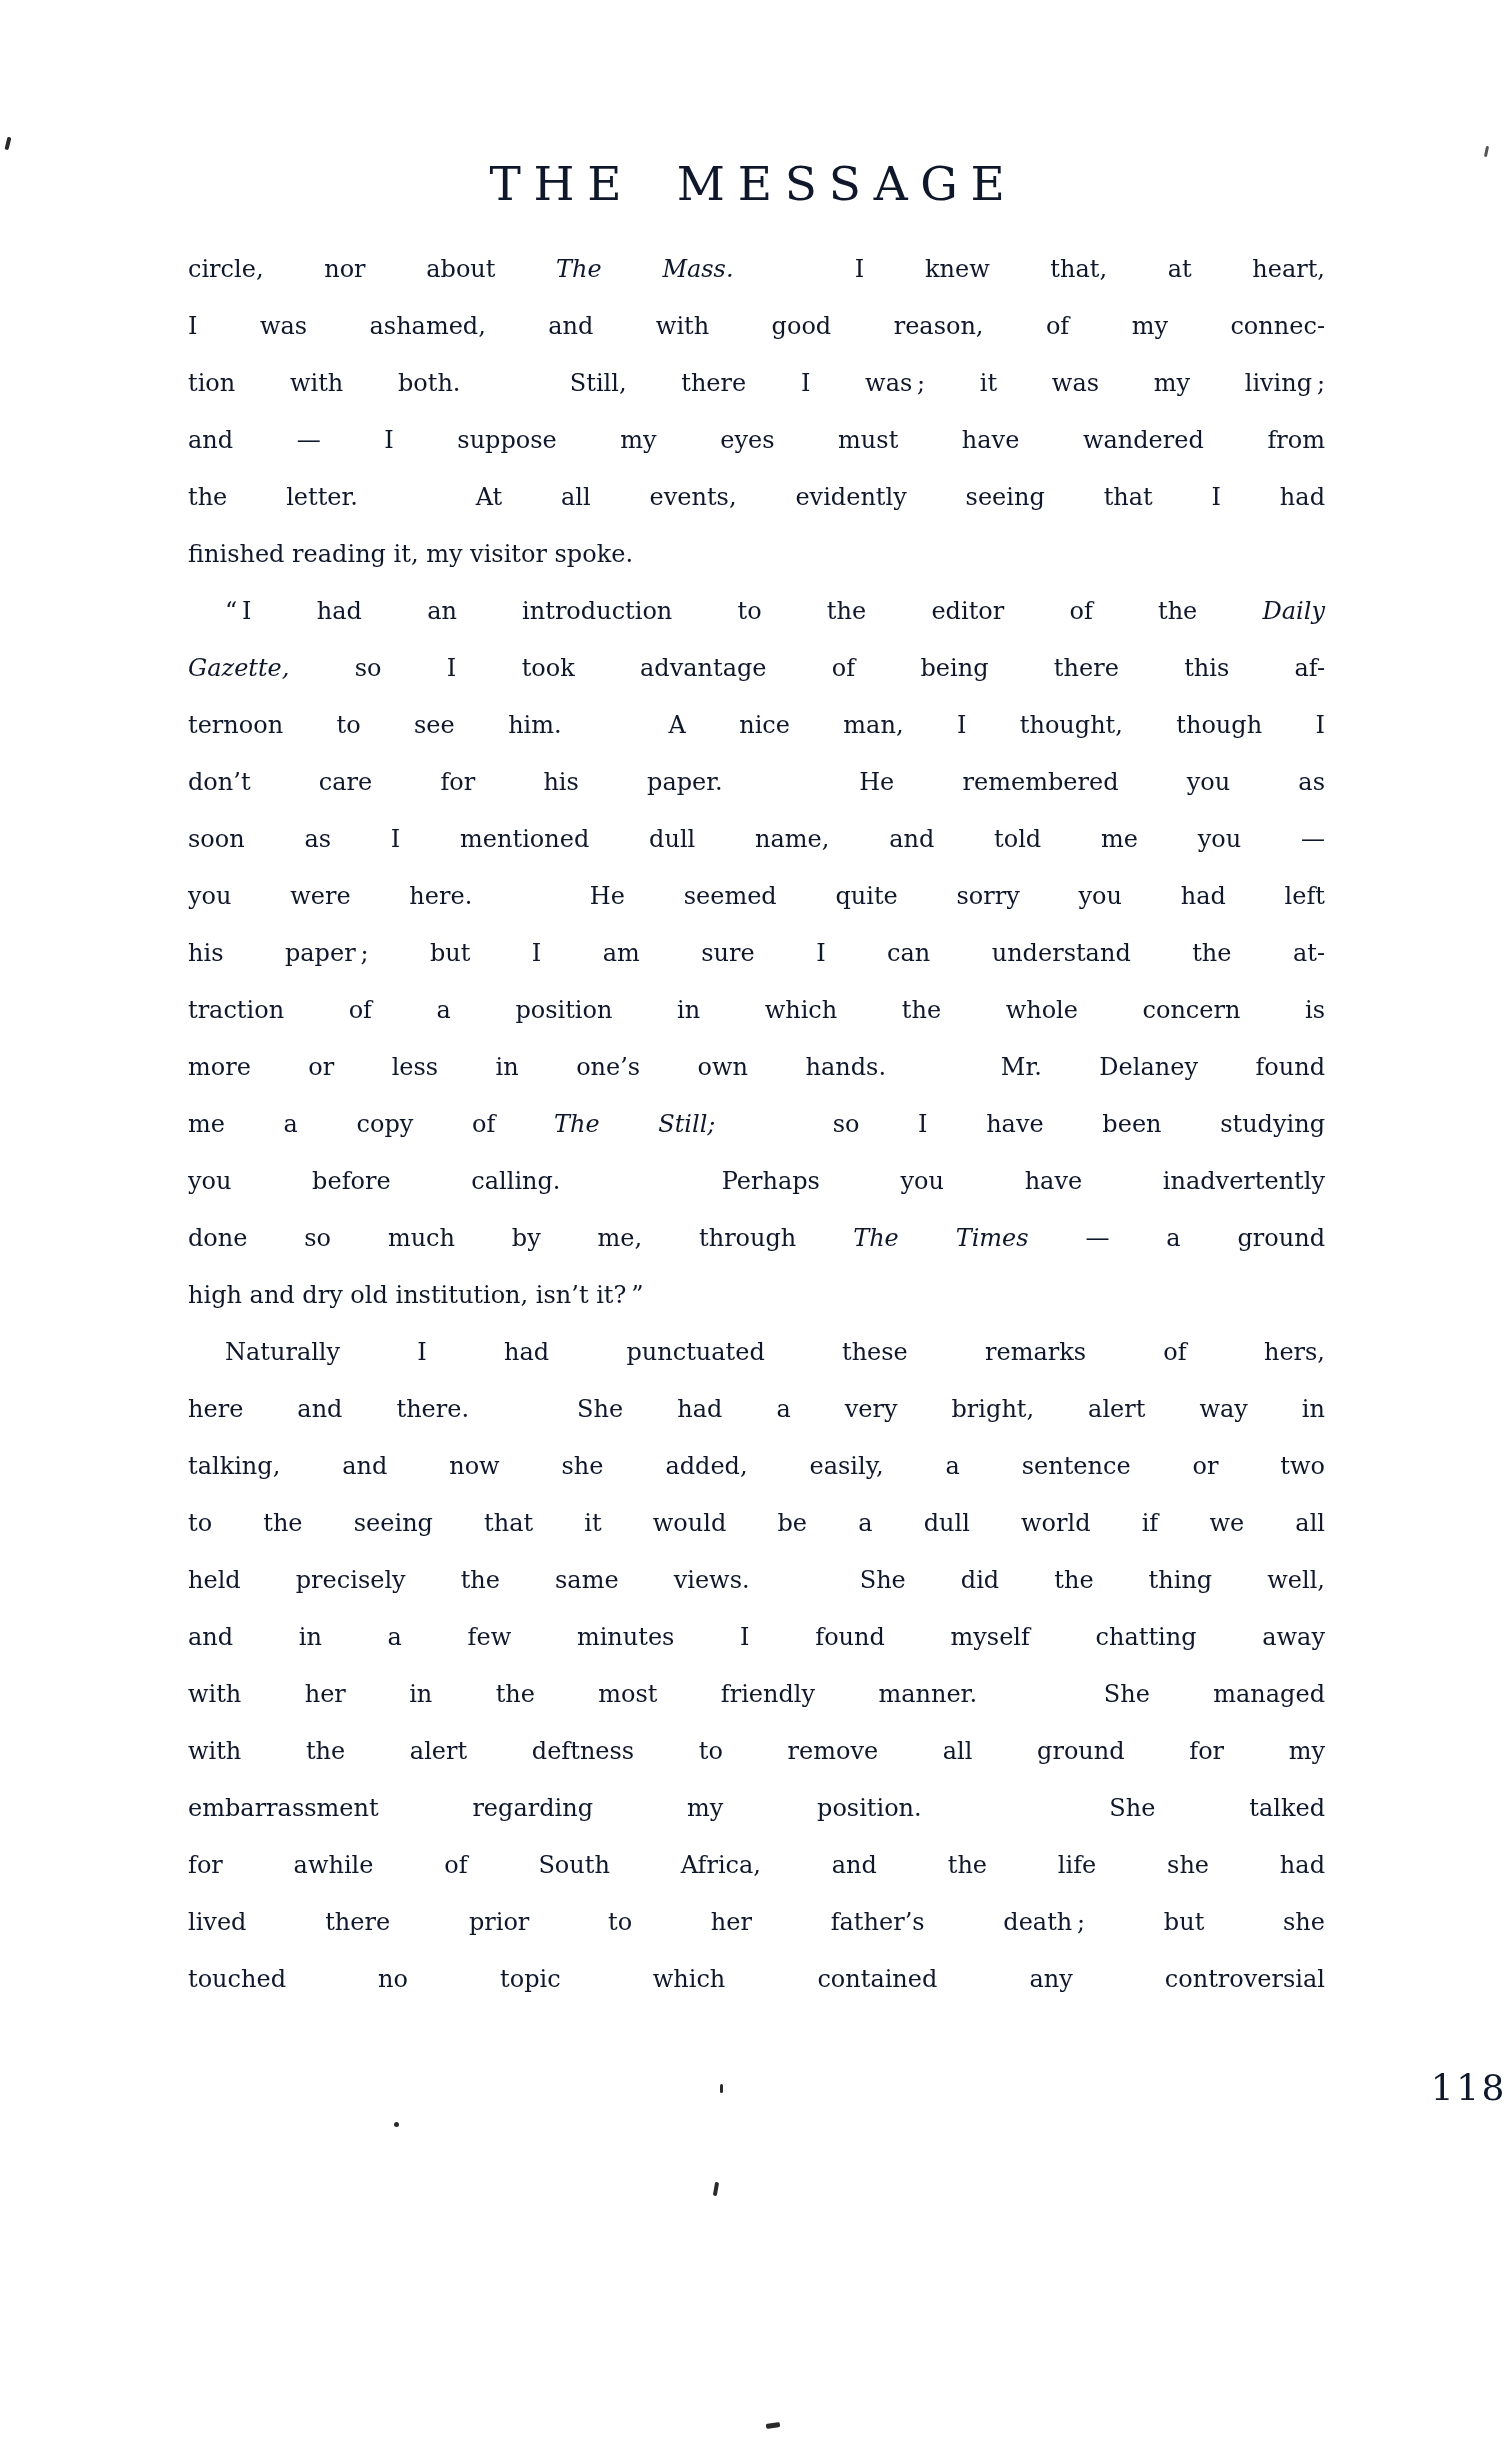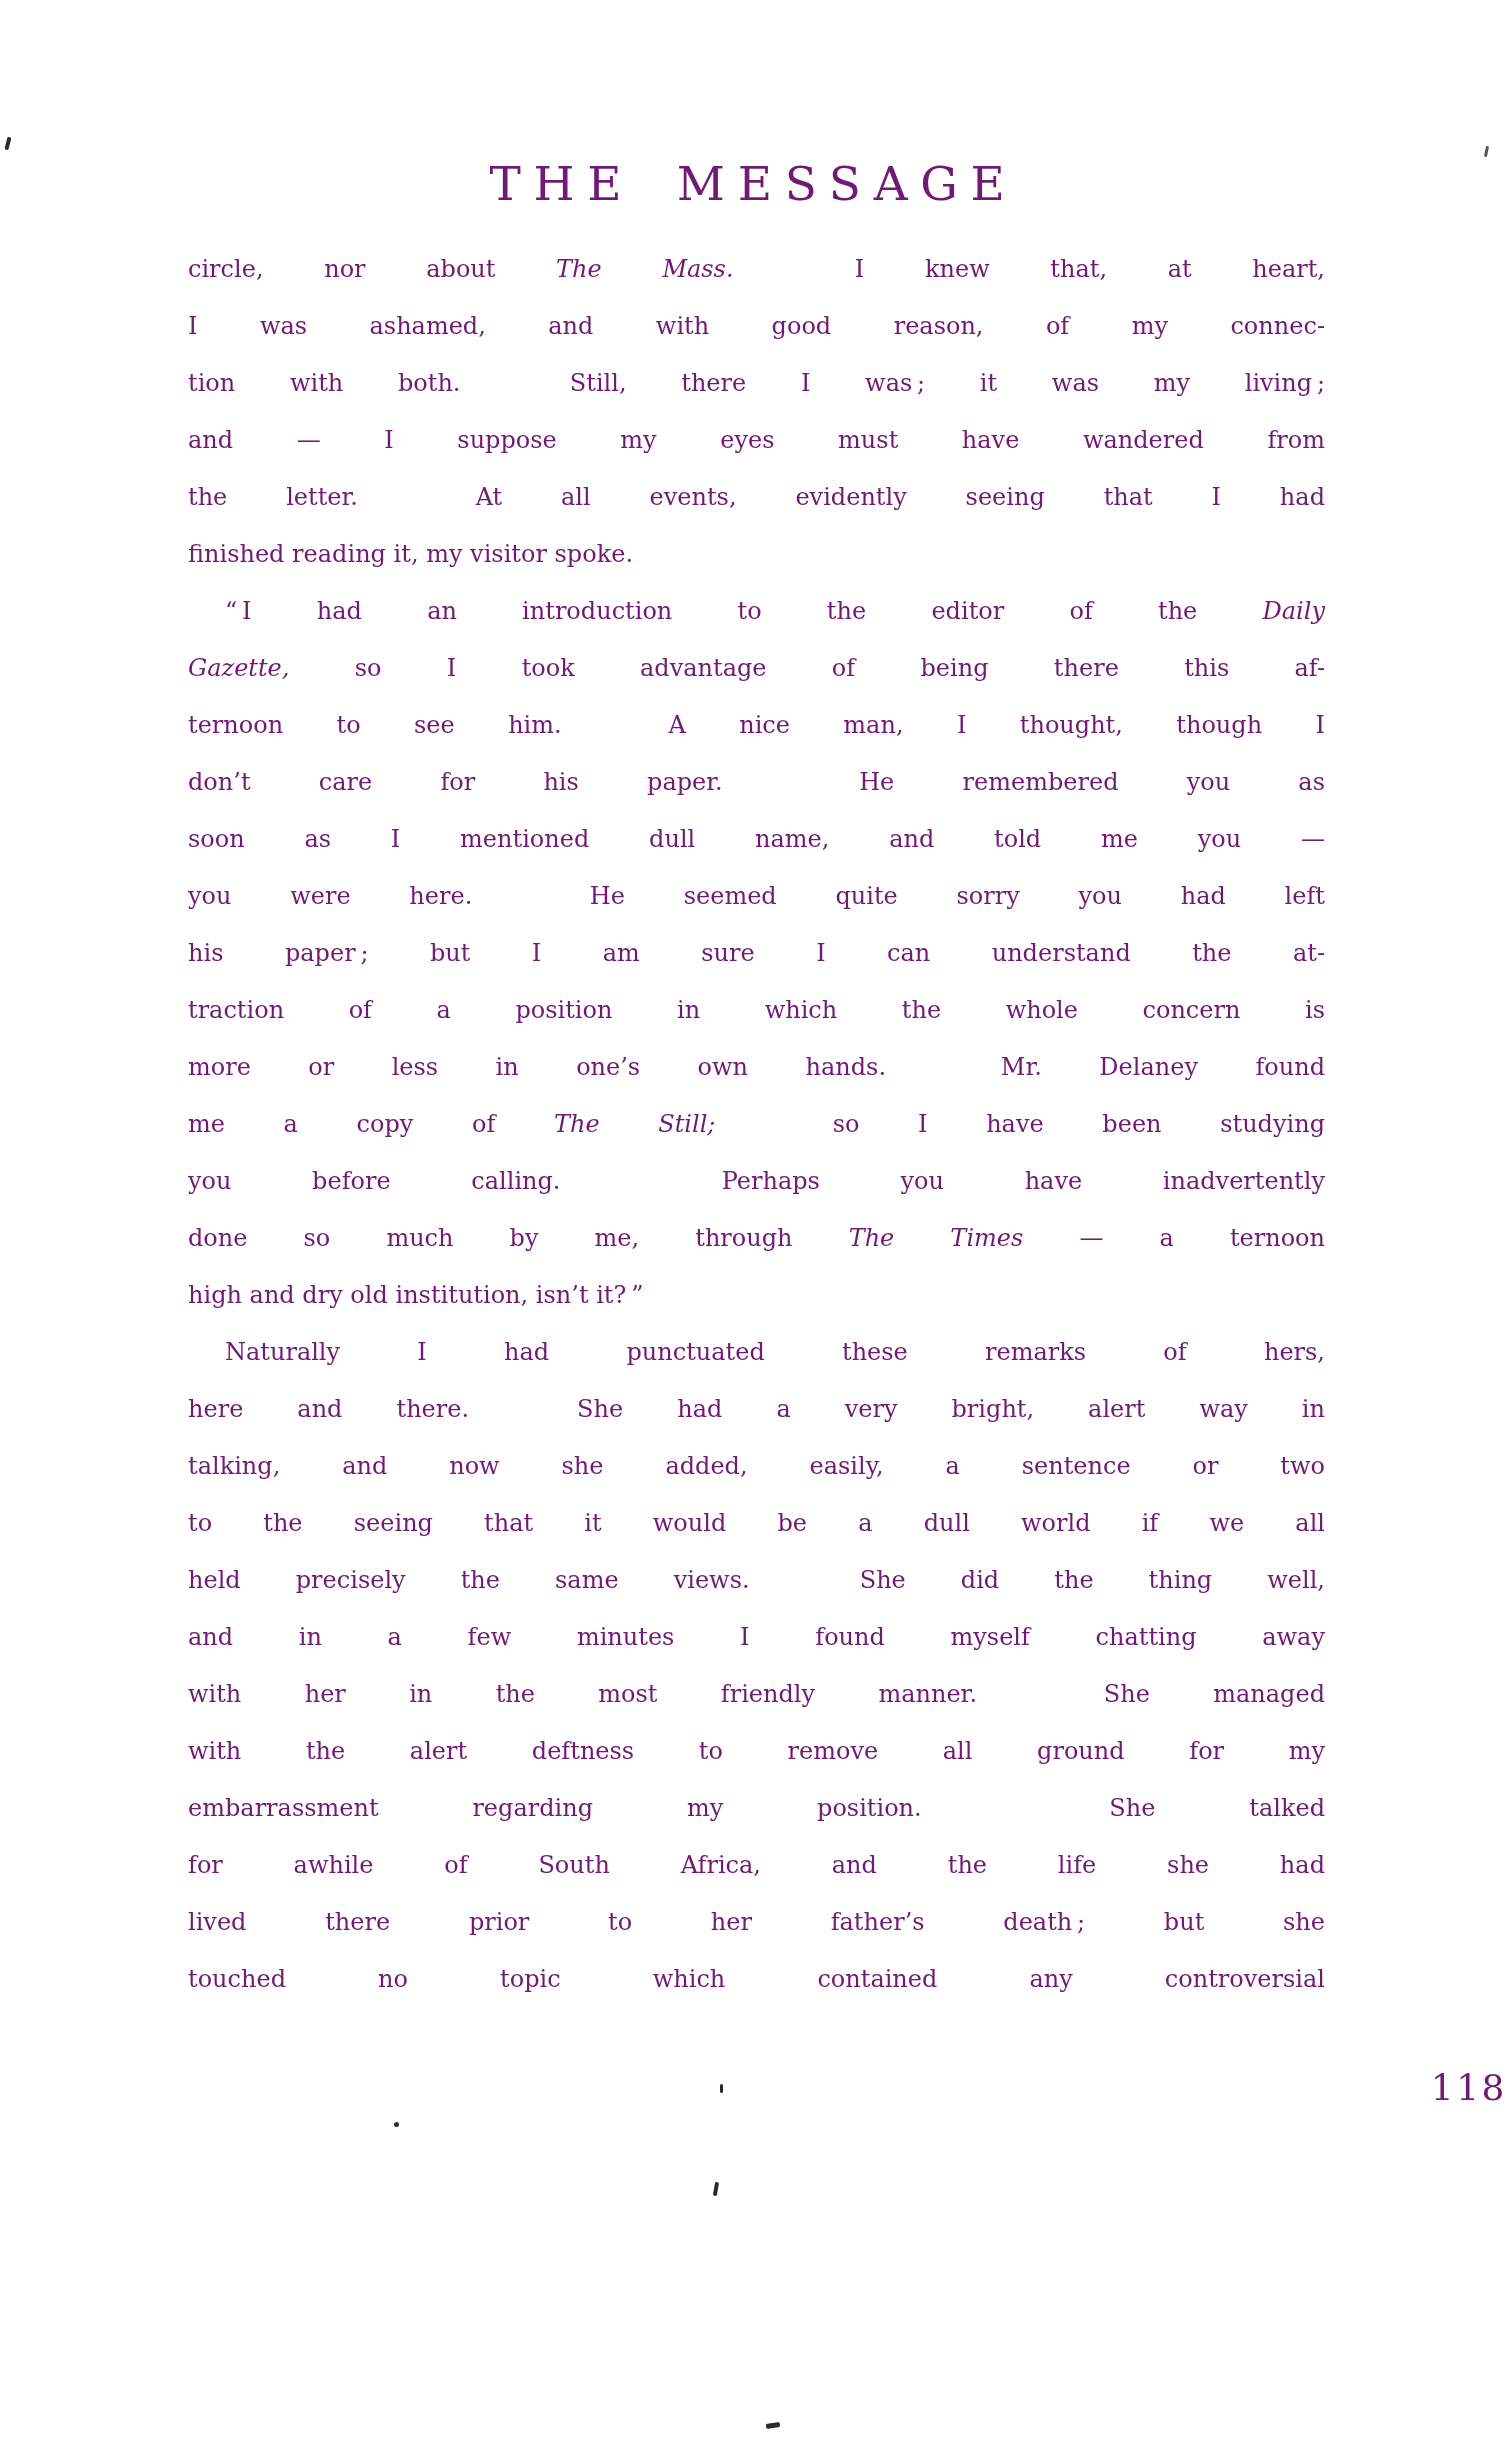--- a/index.html
+++ b/index.html
@@ -5,21 +5,21 @@
   html, body {
     margin: 0;
     padding: 0;
     background: #ffffff;
   }
   .page {
     position: relative;
     width: 1507px;
     height: 2450px;
     background: #ffffff;
-    color: #701a75;
+    color: #0f172a;
     font-family: "DejaVu Serif", "Liberation Serif", serif;
     overflow: hidden;
   }
   .running-title {
     position: absolute;
     top: 156px;
     left: 0;
     width: 100%;
     text-align: center;
     font-size: 47px;
@@ -86,21 +86,21 @@
       <div class="line"><i>Gazette,</i><span> so I took advantage of being there this af-</span></div>
       <div class="line"><span>ternoon to see him.  A nice man, I thought, though I</span></div>
       <div class="line"><span>don’t care for his paper.  He remembered you as</span></div>
       <div class="line"><span>soon as I mentioned dull name, and told me you —</span></div>
       <div class="line"><span>you were here.  He seemed quite sorry you had left</span></div>
       <div class="line"><span>his paper ; but I am sure I can understand the at-</span></div>
       <div class="line"><span>traction of a position in which the whole concern is</span></div>
       <div class="line"><span>more or less in one’s own hands.  Mr. Delaney found</span></div>
       <div class="line"><span>me a copy of </span><i>The Still;</i><span>  so I have been studying</span></div>
       <div class="line"><span>you before calling.  Perhaps you have inadvertently</span></div>
-      <div class="line"><span>done so much by me, through </span><i>The Times</i><span> — a ternoon</span></div>
+      <div class="line"><span>done so much by me, through </span><i>The Times</i><span> — a ground</span></div>
       <div class="line no-just"><span>high and dry old institution, isn’t it? ”</span></div>
       <div class="line indent"><span>Naturally I had punctuated these remarks of hers,</span></div>
       <div class="line"><span>here and there.  She had a very bright, alert way in</span></div>
       <div class="line"><span>talking, and now she added, easily, a sentence or two</span></div>
       <div class="line"><span>to the seeing that it would be a dull world if we all</span></div>
       <div class="line"><span>held precisely the same views.  She did the thing well,</span></div>
       <div class="line"><span>and in a few minutes I found myself chatting away</span></div>
       <div class="line"><span>with her in the most friendly manner.  She managed</span></div>
       <div class="line"><span>with the alert deftness to remove all ground for my</span></div>
       <div class="line"><span>embarrassment regarding my position.  She talked</span></div>

